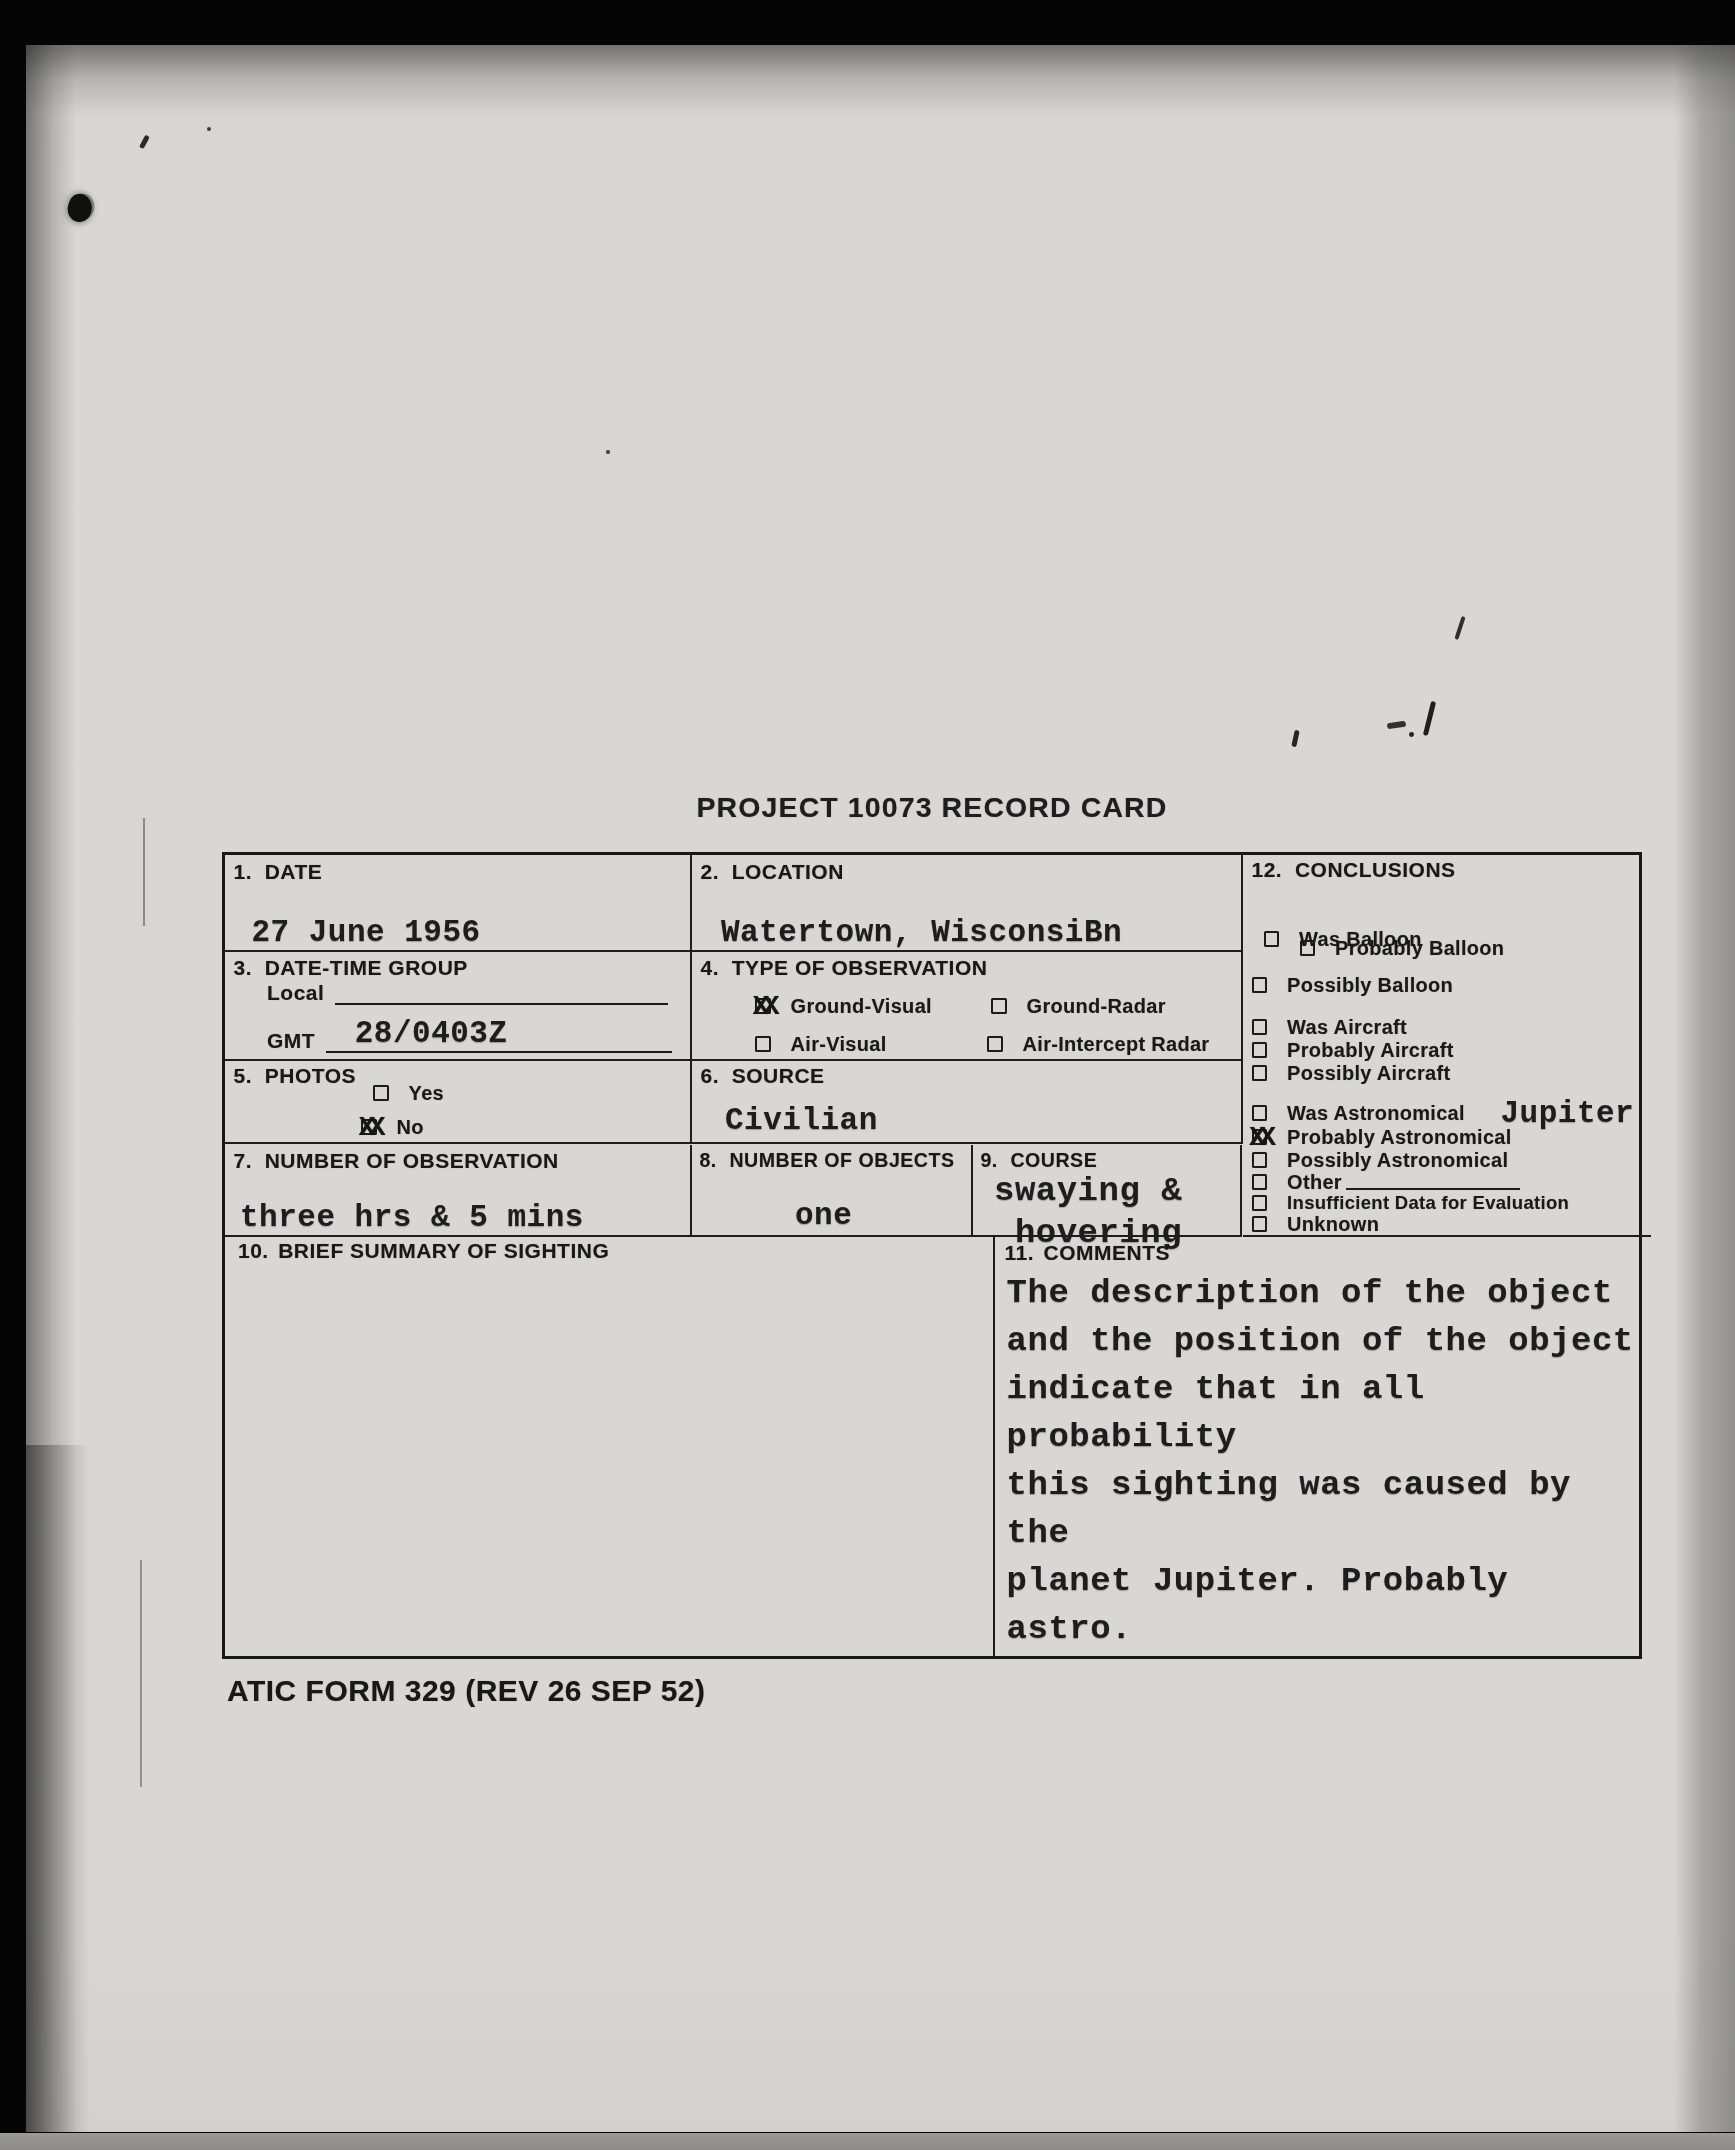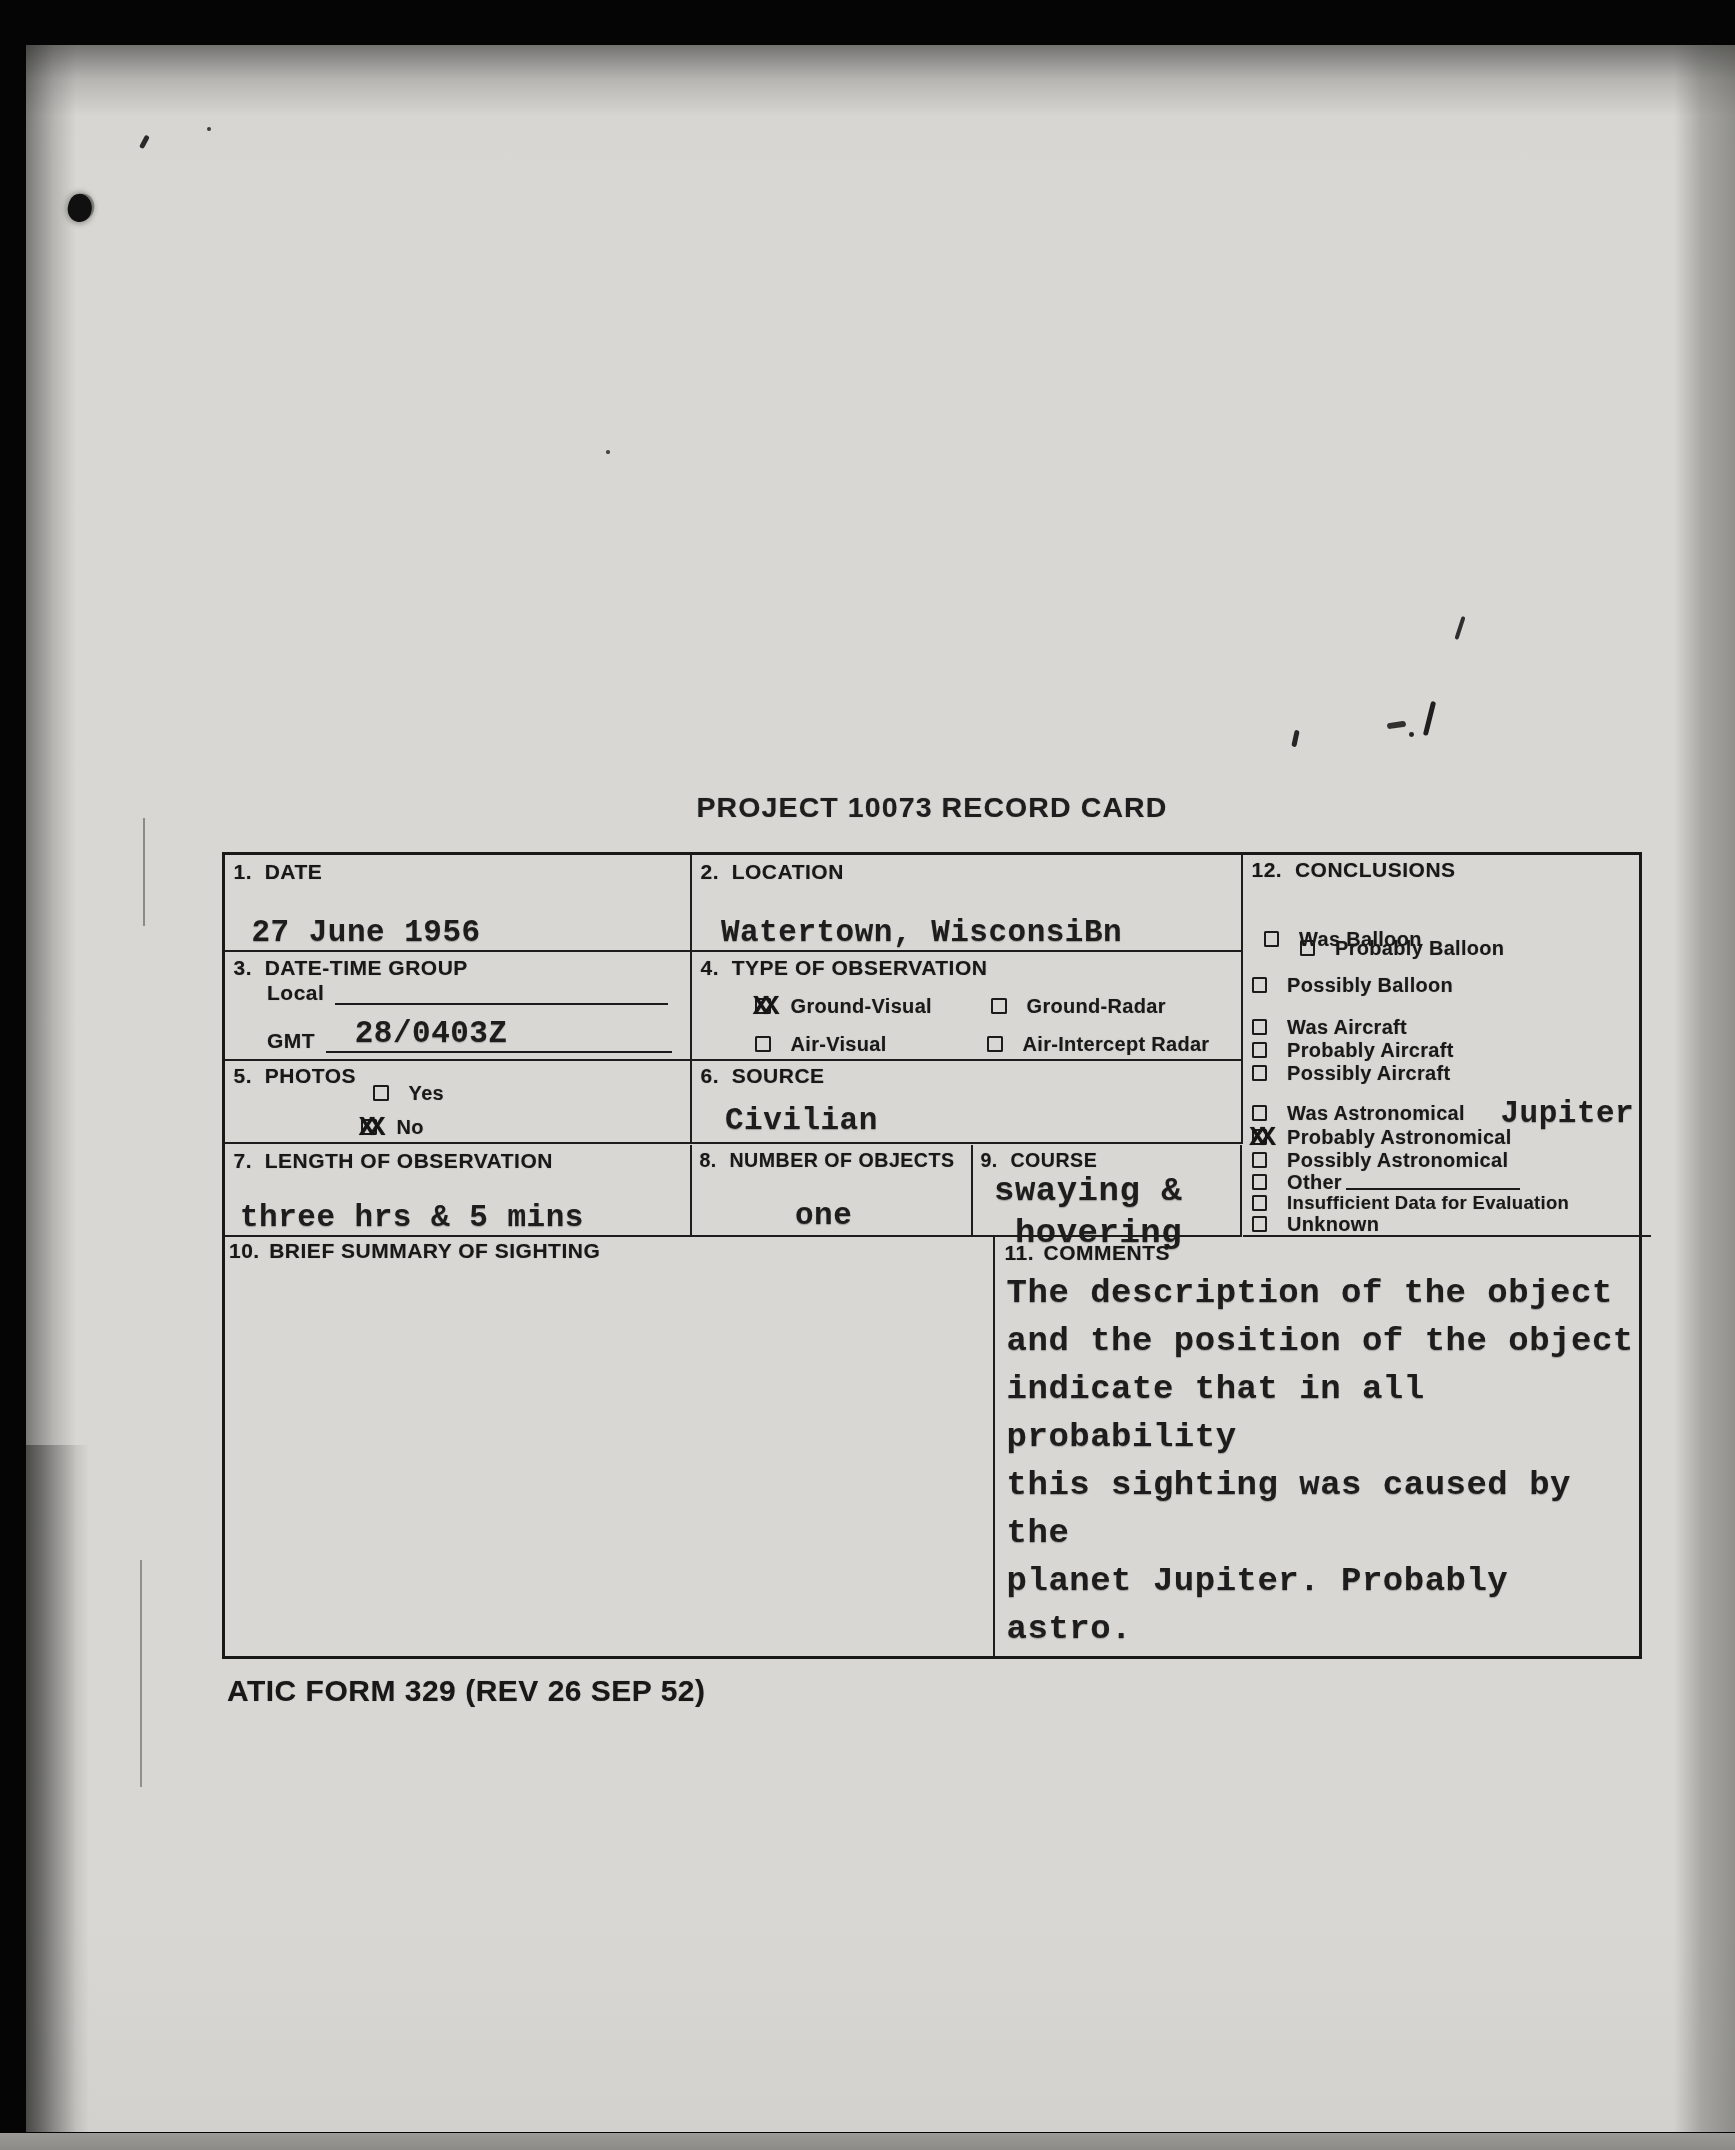--- a/index.html
+++ b/index.html
@@ -194,21 +194,21 @@
     <div class="flabel" style="left:8.5px;top:3.2px;">
       <span>6.</span>
       <span>SOURCE</span>
     </div>
     <div class="type" style="left:33px;bottom:4.2px;">Civilian</div>
   </div>
 
   <div class="cell b-r b-b" style="left:0;top:290px;width:467px;height:92px;">
     <div class="flabel" style="left:8.5px;top:4.2px;">
       <span>7.</span>
-      <span>LENGTH OF OBSERVATION</span>
+      <span>NUMBER OF OBSERVATION</span>
     </div>
     <div class="type" style="left:15px;bottom:0;">three hrs &amp; 5 mins</div>
   </div>
 
   <div class="cell b-r b-b" style="left:467px;top:290px;width:281px;height:92px;">
     <div class="flabel" style="left:7.4px;top:4.2px;font-size:19.6px;">
       <span>8.</span>
       <span>NUMBER OF OBJECTS</span>
     </div>
     <div class="type" style="left:103px;bottom:2.1px;">one</div>
@@ -302,21 +302,21 @@
     </div>
     <div class="opt" style="left:8.5px;top:359px;">
       <span class="cb">
           <span class="mark"></span>
         </span>
       <span class="olabel">Unknown</span>
     </div>
   </div>
 
   <div class="cell b-r" style="left:0;top:382px;width:770px;height:419px;">
-    <div class="flabel" style="left:4px;top:2.1px;gap:9.5px;">
+    <div class="flabel" style="left:13px;top:2.1px;gap:9.5px;">
       <span>10.</span>
       <span>BRIEF SUMMARY OF SIGHTING</span>
     </div>
   </div>
 
   <div class="cell" style="left:770px;top:382px;width:644px;height:419px;">
     <div class="flabel" style="left:9.5px;top:4.2px;gap:9.5px;">
       <span>11.</span>
       <span>COMMENTS</span>
     </div>

